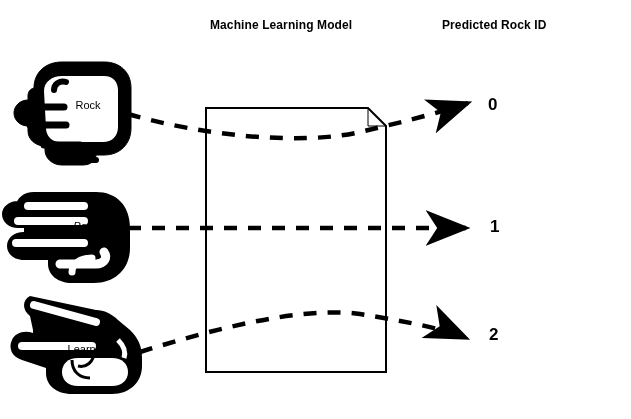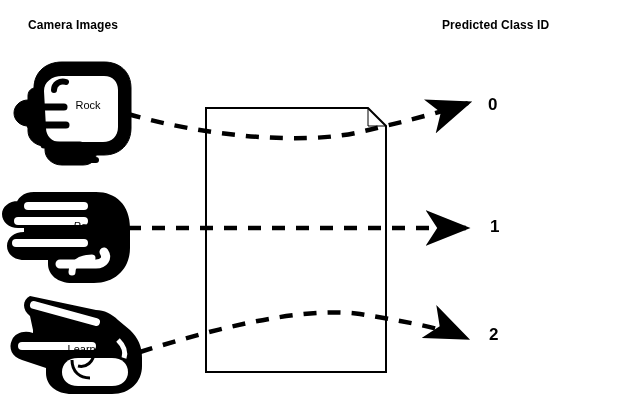--- a/index.html
+++ b/index.html
@@ -60,22 +60,22 @@
     top: 0;
     width: 631px;
     height: 419px;
   }
 </style>
 </head>
 <body>
 
 <div id="canvas">
 
-  <div class="col-header" id="hdr-camera">Camera Images</div>
-  <div class="col-header" id="hdr-class">Predicted Class ID</div>
+  <div class="col-header" id="hdr-model">Machine Learning Model</div>
+  <div class="col-header" id="hdr-class">Predicted Rock ID</div>
 
   <svg class="layer" viewBox="0 0 631 419" xmlns="http://www.w3.org/2000/svg">
 
     <g>
       <path d="M 34 88
                C 34 72, 46 62, 62 62
                L 104 62
                C 120 62, 131 72, 131 88
                L 131 128
                C 131 144, 120 155, 104 155

